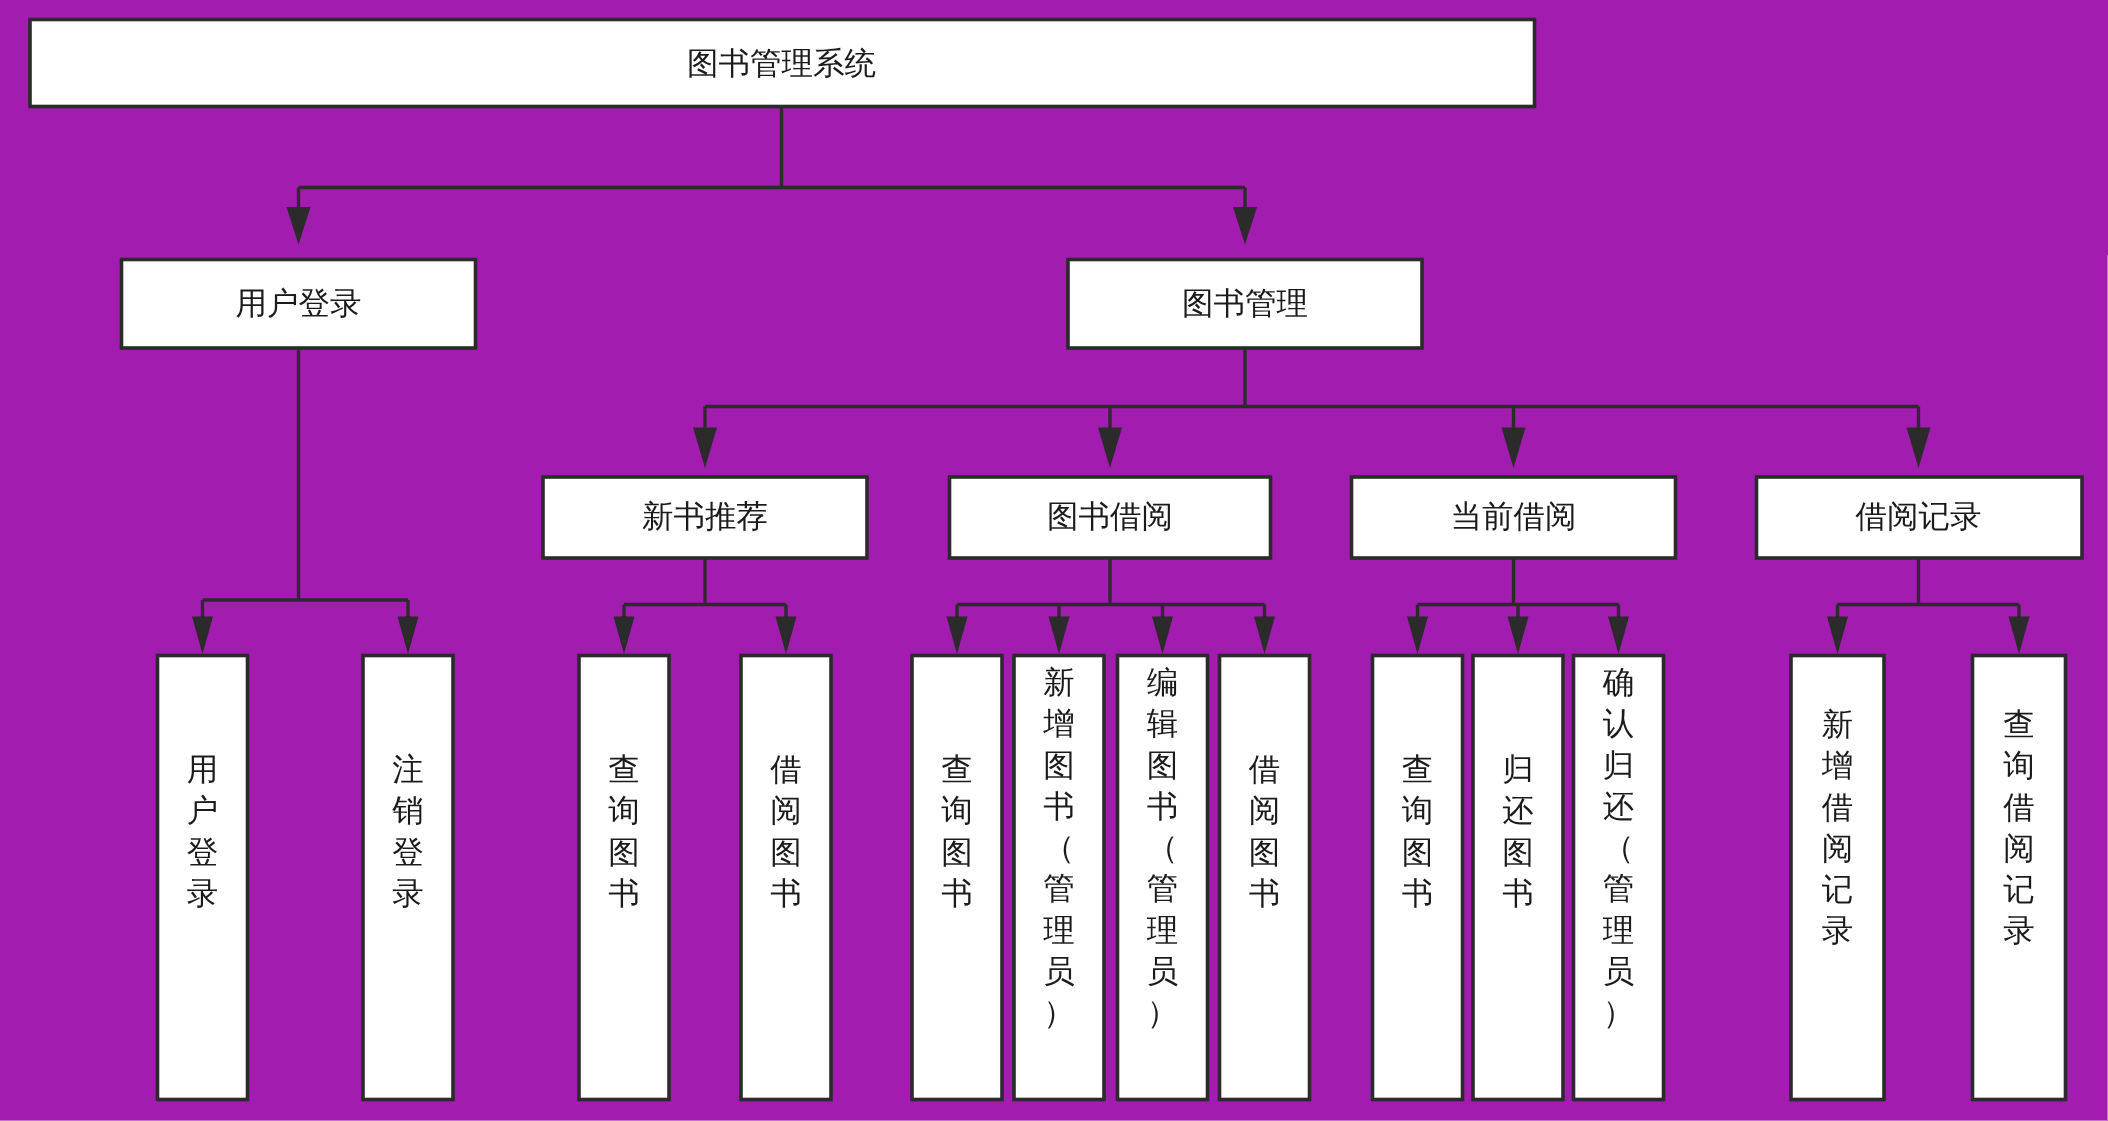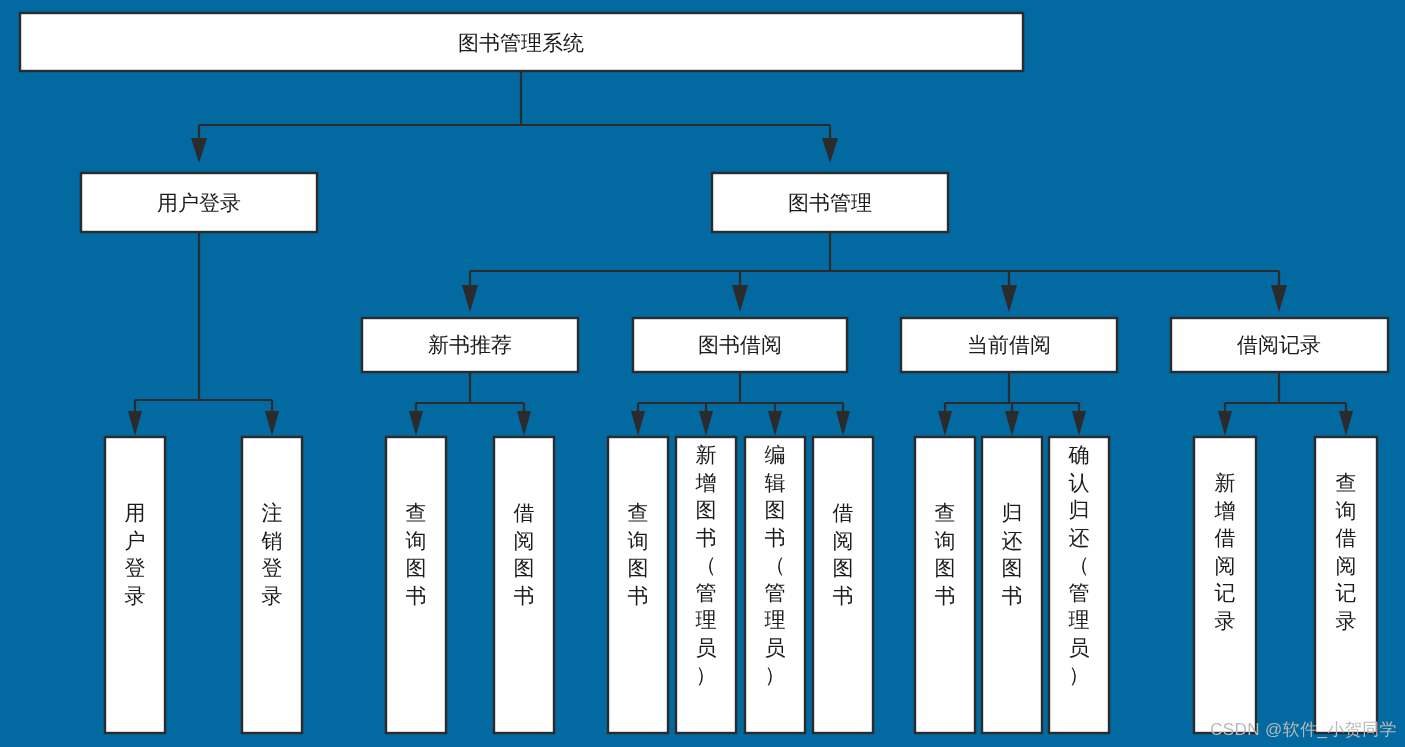--- a/index.html
+++ b/index.html
@@ -11,21 +11,21 @@
     width: 1405px;
     height: 747px;
     font-family: "Liberation Sans", "DejaVu Sans", sans-serif;
     overflow: hidden;
     position: relative;
   }
   #diagram-root {
     position: relative;
     width: 1405px;
     height: 747px;
-    background: #0369a1;
+    background: #a21caf;
   }
   svg#tree-svg {
     position: absolute;
     left: 0;
     top: 0;
     width: 1405px;
     height: 747px;
     display: block;
   }
   .node-box {
@@ -231,14 +231,13 @@
       <rect class="node-box" x="1194" y="437" width="62" height="296"></rect>
       <text class="node-label-v" x="1225" y="490"><tspan x="1225" y="490">新</tspan><tspan x="1225" y="517.5">增</tspan><tspan x="1225" y="545">借</tspan><tspan x="1225" y="572.5">阅</tspan><tspan x="1225" y="600">记</tspan><tspan x="1225" y="627.5">录</tspan></text>
     </g>
     <g>
       <rect class="node-box" x="1315" y="437" width="62" height="296"></rect>
       <text class="node-label-v" x="1346" y="490"><tspan x="1346" y="490">查</tspan><tspan x="1346" y="517.5">询</tspan><tspan x="1346" y="545">借</tspan><tspan x="1346" y="572.5">阅</tspan><tspan x="1346" y="600">记</tspan><tspan x="1346" y="627.5">录</tspan></text>
     </g>
 
   </svg>
 
-  <div class="watermark">CSDN @软件_小贺同学</div>
 </div>
 
 </body></html>

